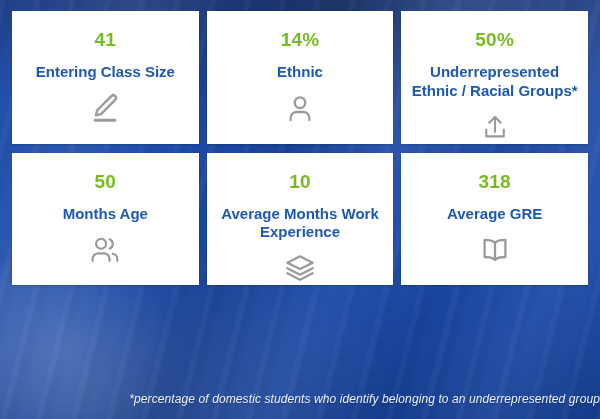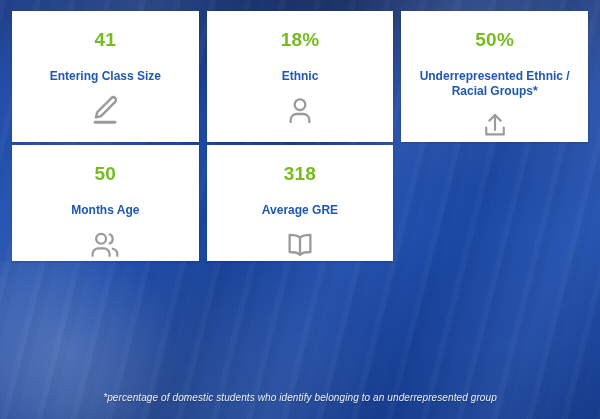--- a/index.html
+++ b/index.html
@@ -53,21 +53,21 @@
   
   #stat-grid {
     position: absolute;
     left: 12px;
     top: 11px;
     width: 576px;
     height: 347px;
     display: grid;
     grid-template-columns: repeat(3, 1fr);
     grid-template-rows: repeat(3, 1fr);
-    gap: 3px 8px;
+    gap: 9px 8px;
   }
 
   .stat-card {
     background: #ffffff;
     display: flex;
     flex-direction: column;
     align-items: center;
     justify-content: flex-start;
     padding-top: 19px;
     box-shadow: 0 1px 2px rgba(0,0,0,.18);
@@ -76,47 +76,47 @@
   .stat-value {
     color: #76bc21;
     font-size: 19px;
     font-weight: bold;
     line-height: 1;
     letter-spacing: .2px;
   }
 
   .stat-label {
     color: #1d58b3;
-    font-size: 12px;
+    font-size: 15px;
     font-weight: bold;
     line-height: 1.25;
     text-align: center;
-    margin-top: 20px;
+    margin-top: 14px;
     max-width: 94%;
   }
 
   .stat-icon {
     margin-top: 9px;
     color: #9a9a9a;
     display: flex;
     align-items: center;
     justify-content: center;
     height: 34px;
   }
   .stat-icon svg { display: block; }
 
   
   #footnote {
     position: absolute;
     left: 0;
     right: 0;
     top: 392px;
-    text-align: center;
+    text-align: right;
     color: #eef2fb;
-    font-size: 10px;
+    font-size: 12px;
     font-style: italic;
     letter-spacing: .1px;
     text-shadow: 0 1px 1px rgba(0,0,0,.28);
   }
 </style>
 </head>
 <body>
 
 <div id="backdrop">
   <div id="backdrop-streak"></div>
@@ -129,21 +129,21 @@
     <div class="stat-label">Entering Class Size</div>
     <div class="stat-icon">
       <svg width="34" height="34" viewBox="0 0 24 24" fill="none" stroke="currentColor" stroke-width="1.7" stroke-linecap="round" stroke-linejoin="round">
         <path d="M16.5 3.6a1.9 1.9 0 0 1 2.7 2.7L9.2 16.3l-3.6.9.9-3.6 10-10z"></path>
         <line x1="5" y1="20.6" x2="19" y2="20.6" stroke-width="2.1"></line>
       </svg>
     </div>
   </div>
 
   <div class="stat-card">
-    <div class="stat-value">18%</div>
+    <div class="stat-value">14%</div>
     <div class="stat-label">Ethnic</div>
     <div class="stat-icon">
       <svg width="32" height="32" viewBox="0 0 24 24" fill="none" stroke="currentColor" stroke-width="1.7" stroke-linecap="round" stroke-linejoin="round">
         <circle cx="12" cy="8" r="4"></circle>
         <path d="M5 21v-1.5A4.5 4.5 0 0 1 9.5 15h5a4.5 4.5 0 0 1 4.5 4.5V21"></path>
       </svg>
     </div>
   </div>
 
   <div class="stat-card">
@@ -165,20 +165,31 @@
       <svg width="34" height="34" viewBox="0 0 26 24" fill="none" stroke="currentColor" stroke-width="1.7" stroke-linecap="round" stroke-linejoin="round">
         <circle cx="10" cy="8" r="3.8"></circle>
         <path d="M3.5 21v-1.3A4.4 4.4 0 0 1 7.9 15.3h4.2a4.4 4.4 0 0 1 4.4 4.4V21"></path>
         <path d="M16.6 4.6a3.8 3.8 0 0 1 0 7"></path>
         <path d="M19 15.6a4.4 4.4 0 0 1 3.4 4.3V21"></path>
       </svg>
     </div>
   </div>
 
 
+  <div class="stat-card">
+    <div class="stat-value">10</div>
+    <div class="stat-label">Average Months Work Experience</div>
+    <div class="stat-icon">
+      <svg width="32" height="32" viewBox="0 0 24 24" fill="none" stroke="currentColor" stroke-width="1.7" stroke-linecap="round" stroke-linejoin="round">
+        <polygon points="12,3.2 21.5,8 12,12.8 2.5,8"></polygon>
+        <polyline points="2.5,12.2 12,17 21.5,12.2"></polyline>
+        <polyline points="2.5,16 12,20.8 21.5,16"></polyline>
+      </svg>
+    </div>
+  </div>
 
 
 
   <div class="stat-card">
     <div class="stat-value">318</div>
     <div class="stat-label">Average GRE</div>
     <div class="stat-icon">
       <svg width="32" height="32" viewBox="0 0 24 24" fill="none" stroke="currentColor" stroke-width="1.7" stroke-linecap="round" stroke-linejoin="round">
         <path d="M12 7.2C10.4 5.6 8.2 5.1 4.2 5.1V18c4 0 6.2.5 7.8 2.1"></path>
         <path d="M12 7.2c1.6-1.6 3.8-2.1 7.8-2.1V18c-4 0-6.2.5-7.8 2.1"></path>

